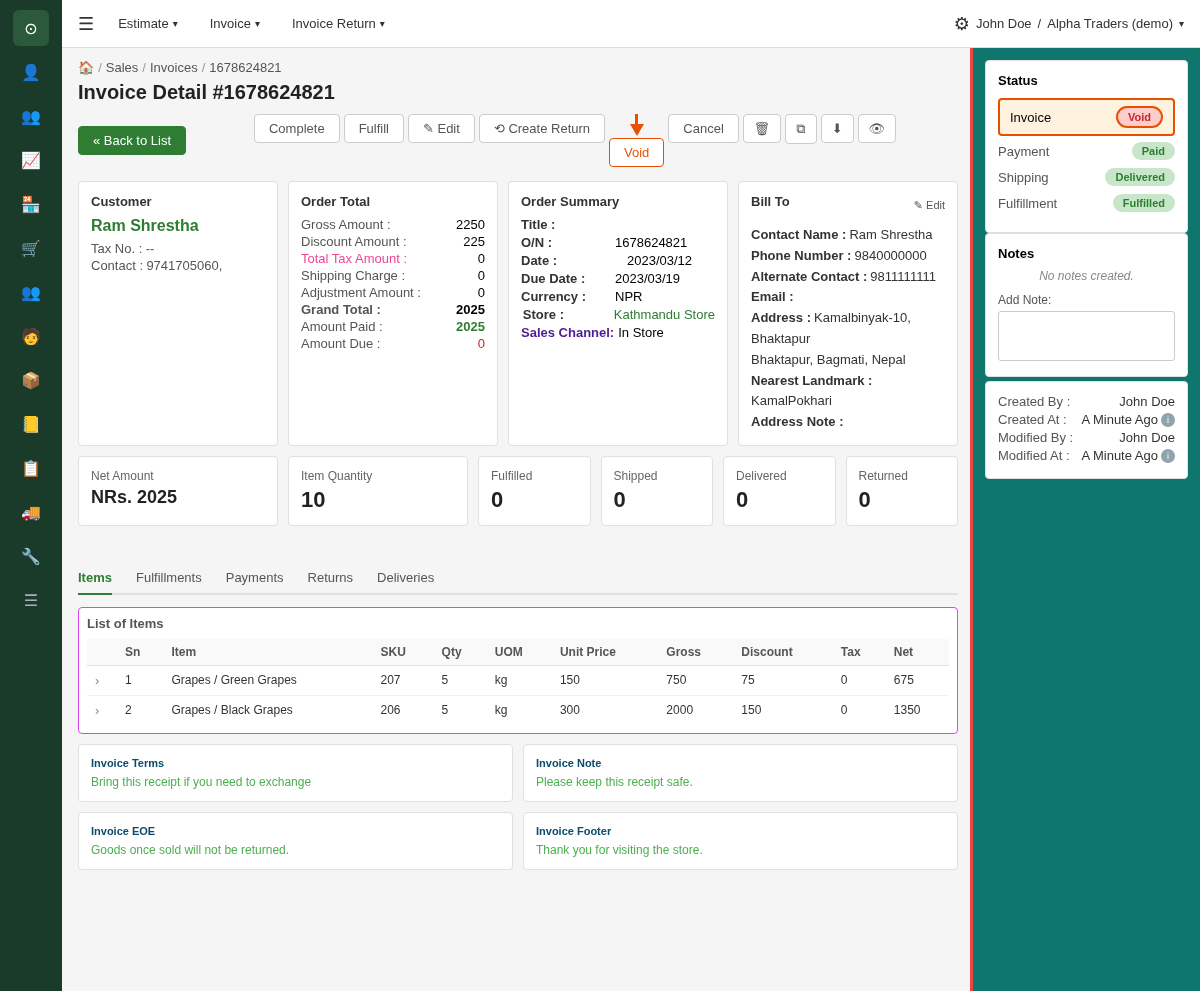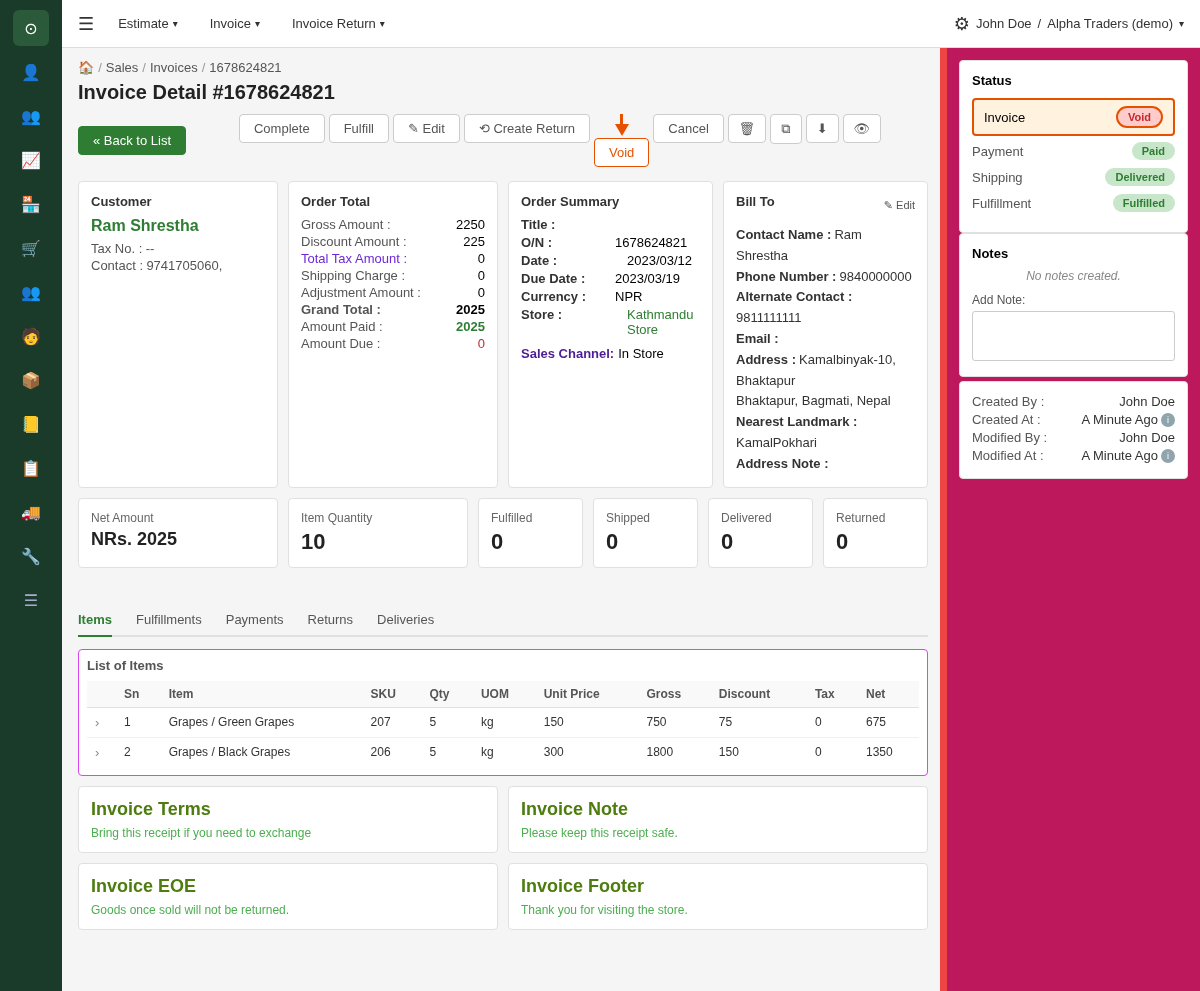--- a/index.html
+++ b/index.html
@@ -52,42 +52,42 @@
     .table-section { background: #fff; border: 1px solid #d946ef; border-radius: 4px; padding: 8px; margin-bottom: 10px; }
     .table-section h4 { font-size: 13px; color: #555; margin-bottom: 8px; }
     table { width: 100%; border-collapse: collapse; }
     th { text-align: left; padding: 6px 8px; background: #f9f9f9; border-bottom: 1px solid #e0e0e0; color: #555; font-size: 12px; font-weight: 600; }
     td { padding: 7px 8px; border-bottom: 1px solid #f0f0f0; font-size: 12px; color: #333; }
     tr:last-child td { border-bottom: none; }
 
     
     .bottom-grid { display: grid; grid-template-columns: 1fr 1fr; gap: 10px; margin-bottom: 10px; }
     .bottom-card { background: #fff; border: 1px solid #e0e0e0; border-radius: 4px; padding: 12px; }
-    .bottom-card h4 { font-size: 18px; font-weight: bold; color: #4d7c0f; margin-bottom: 6px; }
+    .bottom-card h4 { font-size: 11px; font-weight: bold; color: #0c4a6e; margin-bottom: 6px; }
     .bottom-card p { font-size: 12px; color: #4caf50; }
     .status-card { background: #fff; border: 1px solid #e0e0e0; border-radius: 4px; padding: 12px; }
     .status-card h3 { font-size: 13px; font-weight: bold; margin-bottom: 10px; }
     .status-row { display: flex; justify-content: space-between; align-items: center; margin-bottom: 8px; font-size: 12px; color: #555; }
     .badge { padding: 3px 10px; border-radius: 12px; font-size: 11px; font-weight: 600; }
     .badge-void { background: #ffcccc; color: #c62828; border: 2px solid #e65100; }
     .badge-paid { background: #c8e6c9; color: #2e7d32; }
     .badge-delivered { background: #c8e6c9; color: #2e7d32; }
     .badge-fulfilled { background: #c8e6c9; color: #2e7d32; }
     .invoice-row { background: #fff3e0; border: 2px solid #e65100; border-radius: 4px; display: flex; align-items: center; justify-content: space-between; padding: 6px 10px; margin-bottom: 6px; }
     .notes-card { background: #fff; border: 1px solid #e0e0e0; border-radius: 4px; padding: 12px; }
     .notes-card h3 { font-size: 13px; font-weight: bold; margin-bottom: 8px; }
     .notes-empty { font-style: italic; color: #888; font-size: 12px; text-align: center; margin-bottom: 10px; }
     .notes-textarea { width: 100%; height: 50px; border: 1px solid #ccc; border-radius: 3px; padding: 4px; font-size: 12px; resize: none; }
     .meta-row { display: flex; justify-content: space-between; font-size: 11px; color: #555; margin-bottom: 3px; }
     .meta-row .meta-val { color: #333; display: flex; align-items: center; gap: 3px; }
     .info-icon { width: 14px; height: 14px; background: #90a4ae; border-radius: 50%; color: #fff; font-size: 9px; display: inline-flex; align-items: center; justify-content: center; cursor: pointer; }
 
     .content-with-sidebar { display: flex; gap: 0; flex: 1; overflow: hidden; }
     .main-content { flex: 1; overflow-y: auto; padding: 12px 12px 12px 16px; }
-    .right-sidebar { width: 260px; overflow-y: auto; padding: 12px; background: #be185d; border-left: 7px solid #ef4444; }
+    .right-sidebar { width: 230px; overflow-y: auto; padding: 12px; background: #0f766e; border-left: 3px solid #ef4444; }
 
     .chevron { font-size: 10px; }
   </style>
 </head>
 <body>
 
 <div class="sidebar">
   <div class="sidebar-icon active">⊙</div>
   <div class="sidebar-icon">👤</div>
   <div class="sidebar-icon">👥</div>
@@ -187,21 +187,21 @@
           <div id="order-total-rows">
               <div style="display: flex; justify-content: space-between; font-size: 12px; margin-bottom: 2px;">
                 <span style="color: rgb(85, 85, 85);">Gross Amount :</span>
                 <span>2250</span>
               </div>
               <div style="display: flex; justify-content: space-between; font-size: 12px; margin-bottom: 2px;">
                 <span style="color: rgb(85, 85, 85);">Discount Amount :</span>
                 <span>225</span>
               </div>
               <div style="display: flex; justify-content: space-between; font-size: 12px; margin-bottom: 2px;">
-                <span style="color: #6d28d9;">Total Tax Amount :</span>
+                <span style="color: #ec4899;">Total Tax Amount :</span>
                 <span>0</span>
               </div>
               <div style="display: flex; justify-content: space-between; font-size: 12px; margin-bottom: 2px;">
                 <span style="color: rgb(85, 85, 85);">Shipping Charge :</span>
                 <span>0</span>
               </div>
               <div style="display: flex; justify-content: space-between; font-size: 12px; margin-bottom: 2px;">
                 <span style="color: rgb(85, 85, 85);">Adjustment Amount :</span>
                 <span>0</span>
               </div>
@@ -236,21 +236,21 @@
                 <span>2023/03/12</span>
               </div>
               <div style="display: flex; font-size: 12px; margin-bottom: 3px; gap: 4px;">
                 <span style="font-weight: 600; color: rgb(51, 51, 51); min-width: 90px;">Due Date :</span>
                 <span>2023/03/19</span>
               </div>
               <div style="display: flex; font-size: 12px; margin-bottom: 3px; gap: 4px;">
                 <span style="font-weight: 600; color: rgb(51, 51, 51); min-width: 90px;">Currency :</span>
                 <span>NPR</span>
               </div>
-              <div style="display: flex; font-size: 12px; margin-bottom: 9px; gap: 16px; justify-content: flex-end;">
+              <div style="display: flex; font-size: 12px; margin-bottom: 3px; gap: 1px; justify-content: flex-end;">
                 <span style="font-weight: 600; color: rgb(51, 51, 51); min-width: 90px;">Store :</span>
                 <span style="color: rgb(46, 125, 50);">Kathmandu Store</span>
               </div>
               <div style="display: flex; font-size: 12px; margin-bottom: 3px; gap: 4px;">
                 <span style="font-weight: 600; color: #4c1d95; min-width: 90px;">Sales Channel:</span>
                 <span>In Store</span>
               </div>
             </div>
         </div>
 
@@ -347,21 +347,21 @@
                 <td>675</td>
               </tr>
               <tr>
                 <td><span style="color:#888; cursor:pointer;">›</span></td>
                 <td>2</td>
                 <td>Grapes / Black Grapes</td>
                 <td>206</td>
                 <td>5</td>
                 <td>kg</td>
                 <td>300</td>
-                <td>1800</td>
+                <td>2000</td>
                 <td>150</td>
                 <td>0</td>
                 <td>1350</td>
               </tr>
             </tbody>
         </table>
       </div>
 
       <div class="bottom-grid">
         <div class="bottom-card">

